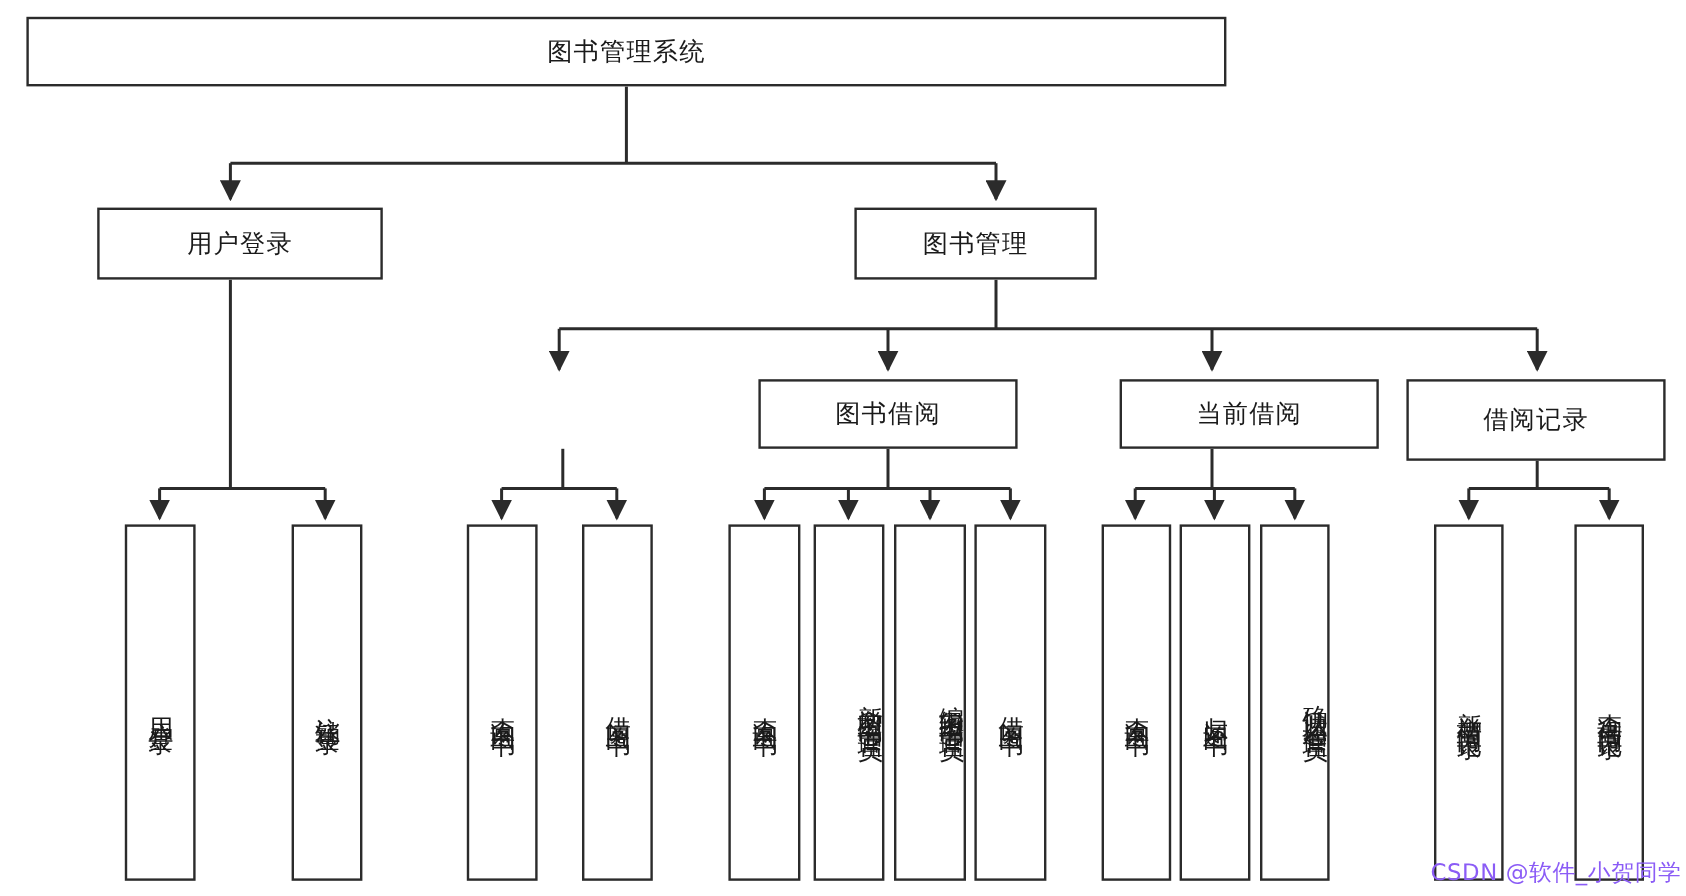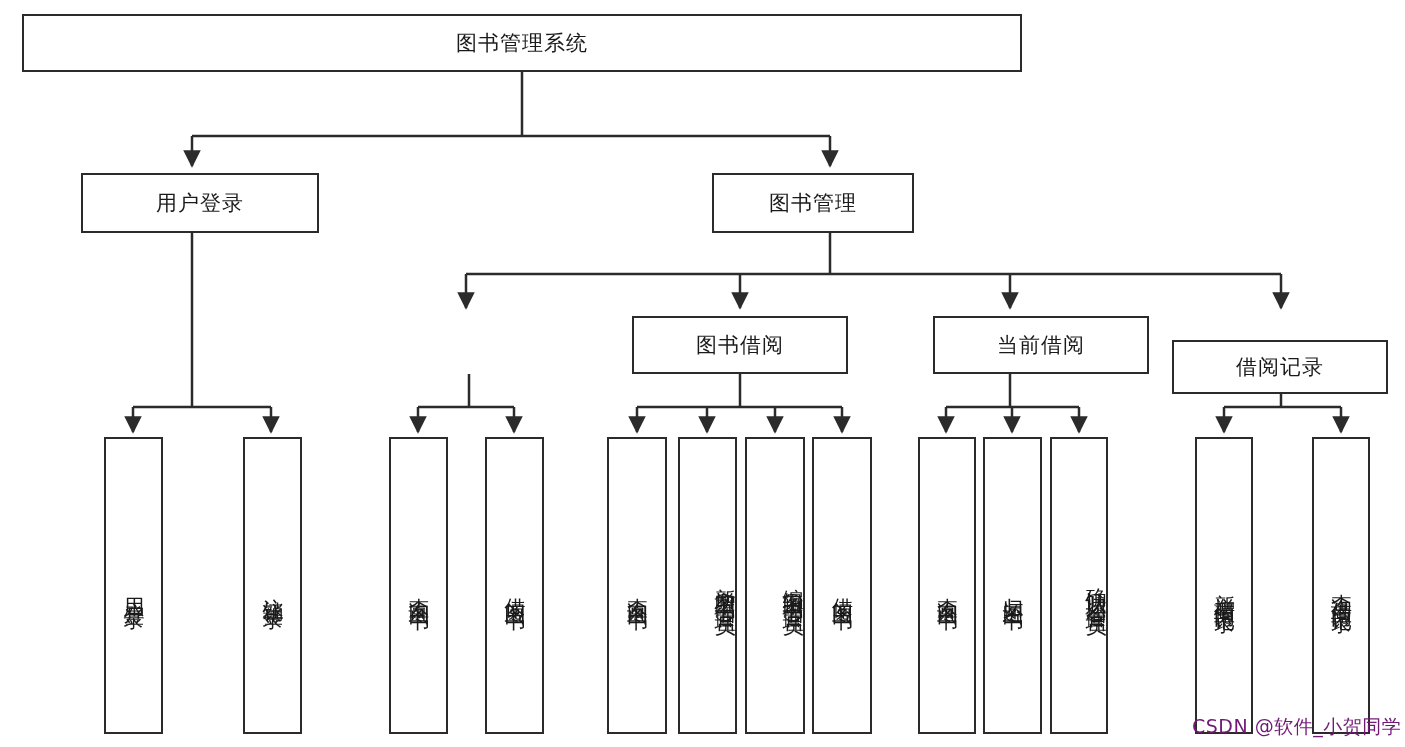--- a/index.html
+++ b/index.html
@@ -47,21 +47,21 @@
   svg.edges {
     position: absolute;
     left: 0;
     top: 0;
     width: 1405px;
     height: 747px;
     pointer-events: none;
   }
   .watermark {
     position: absolute;
-    color: #701a75;
+    color: #8b5cf6;
     font-size: 19px;
     white-space: nowrap;
     letter-spacing: 0.5px;
   }
 </style>
 </head>
 <body>
 
 <div id="canvas">
 
@@ -119,21 +119,21 @@
 
   <div class="node horiz" style="left:81px; top:173px; width:238px; height:60px;">用户登录</div>
 
   <div class="node horiz" style="left:712px; top:173px; width:202px; height:60px;">图书管理</div>
 
 
   <div class="node horiz" style="left:632px; top:316px; width:216px; height:58px;">图书借阅</div>
 
   <div class="node horiz" style="left:902px; top:316px; width:216px; height:58px;margin-left:31px;">当前借阅</div>
 
-  <div class="node horiz" style="left:1172px; top:316px; width:216px; height:54px;margin-top:24px;">借阅记录</div>
+  <div class="node horiz" style="left:1172px; top:316px; width:216px; height:68px;">借阅记录</div>
 
   <div class="node vert" style="left:104px; top:437px; width:59px; height:297px; align-items:center;">用户登录</div>
 
   <div class="node vert" style="left:243px; top:437px; width:59px; height:297px; align-items:center;">注销登录</div>
 
   <div class="node vert" style="left:389px; top:437px; width:59px; height:297px; align-items:center;">查询图书</div>
 
   <div class="node vert" style="left:485px; top:437px; width:59px; height:297px; align-items:center;">借阅图书</div>
 
   <div class="node vert" style="left:607px; top:437px; width:60px; height:297px; align-items:center;">查询图书</div>

